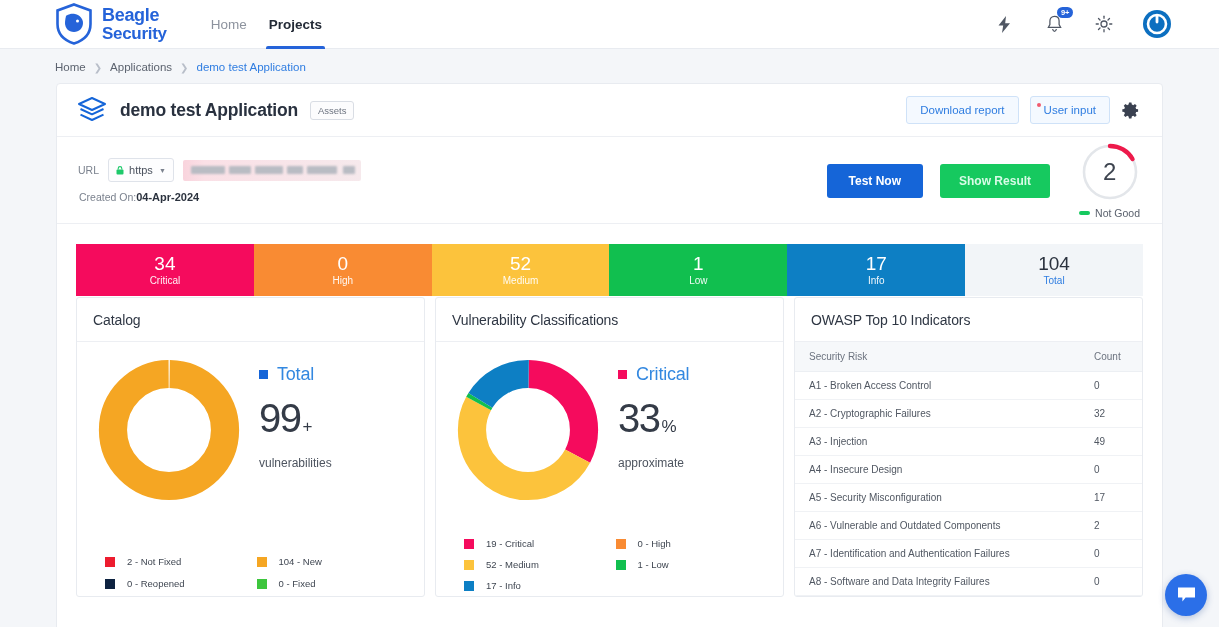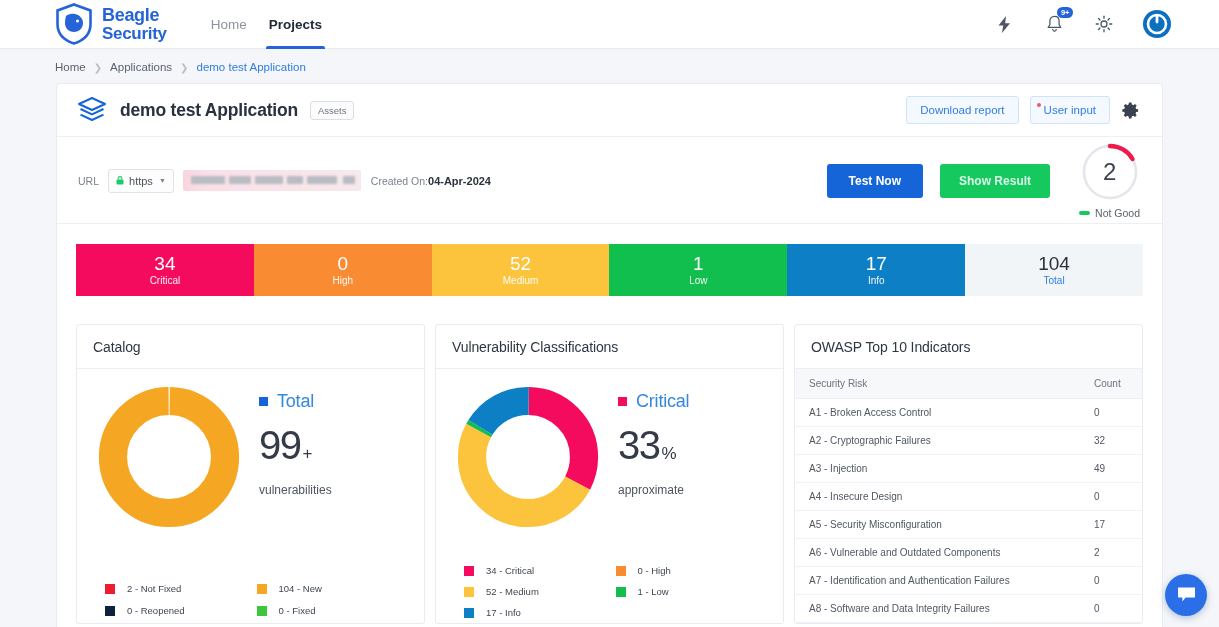--- a/index.html
+++ b/index.html
@@ -91,21 +91,21 @@
     width: 4px; height: 4px; border-radius: 50%; background: #f05a6e;
   }
   .gear-lg { width: 19px; height: 19px; color: #404753; cursor: pointer; }
 
   
   .meta-row {
     display: flex; align-items: center;
     padding: 17px 22px 16px 21px; border-bottom: 1px solid #edeff3;
     height: 87px;
   }
-  .url-block { display: flex; flex-direction: row; gap: 9px; }
+  .url-block { display: flex; flex-direction: column; gap: 9px; }
   .url-line { display: flex; align-items: center; gap: 9px; }
   .url-lbl { font-size: 10.5px; color: #7b828e; }
   .proto {
     display: flex; align-items: center; gap: 5px;
     border: 1px solid #dfe3ea; border-radius: 3px;
     background: #fdfdfe; padding: 5px 7px; cursor: pointer;
   }
   .proto .lock { width: 8px; height: 9px; }
   .proto .ptxt { font-size: 11px; color: #4b525e; }
   .proto .carat { font-size: 7px; color: #7b828e; margin-left: 1px; }
@@ -148,21 +148,21 @@
     flex: 1; display: flex; flex-direction: column;
     align-items: center; justify-content: center; cursor: pointer;
   }
   .sev .v { font-size: 19px; color: #fff; line-height: 1.05; }
   .sev .k { font-size: 10px; color: #fff; opacity: .94; margin-top: 2px; }
   .sev.total { background: #f2f5f8; }
   .sev.total .v { color: #2b323e; }
   .sev.total .k { color: #2f7de1; opacity: 1; }
 
   
-  .cards { display: flex; gap: 10px; padding: 28px 19px 0 19px; }
+  .cards { display: flex; gap: 10px; padding: 1px 19px 0 19px; }
   .card {
     flex: 1; border: 1px solid #e8ebf0; border-radius: 3px;
     background: #fff; overflow: hidden; height: 300px;
   }
   .card-hd {
     height: 44px; display: flex; align-items: center; padding: 0 16px;
     border-bottom: 1px solid #edeff3;
     font-size: 14px; color: #2f3744; letter-spacing: -.1px;
   }
   .card-bd { padding: 14px 0 0 0; position: relative; height: 255px; }
@@ -433,21 +433,21 @@
             <div class="kpi-big">
               <span class="n">33</span>
               <span class="s">%</span>
             </div>
             <div class="kpi-sub">approximate</div>
           </div>
         </div>
         <div class="legend three">
           <div class="lg">
             <i style="background:#f50b5d"></i>
-            <span>34 - Critical</span>
+            <span>19 - Critical</span>
           </div>
           <div class="lg">
             <i style="background:#f98b33"></i>
             <span>0 - High</span>
           </div>
           <div class="lg">
             <i style="background:#fcc33c"></i>
             <span>52 - Medium</span>
           </div>
           <div class="lg">

